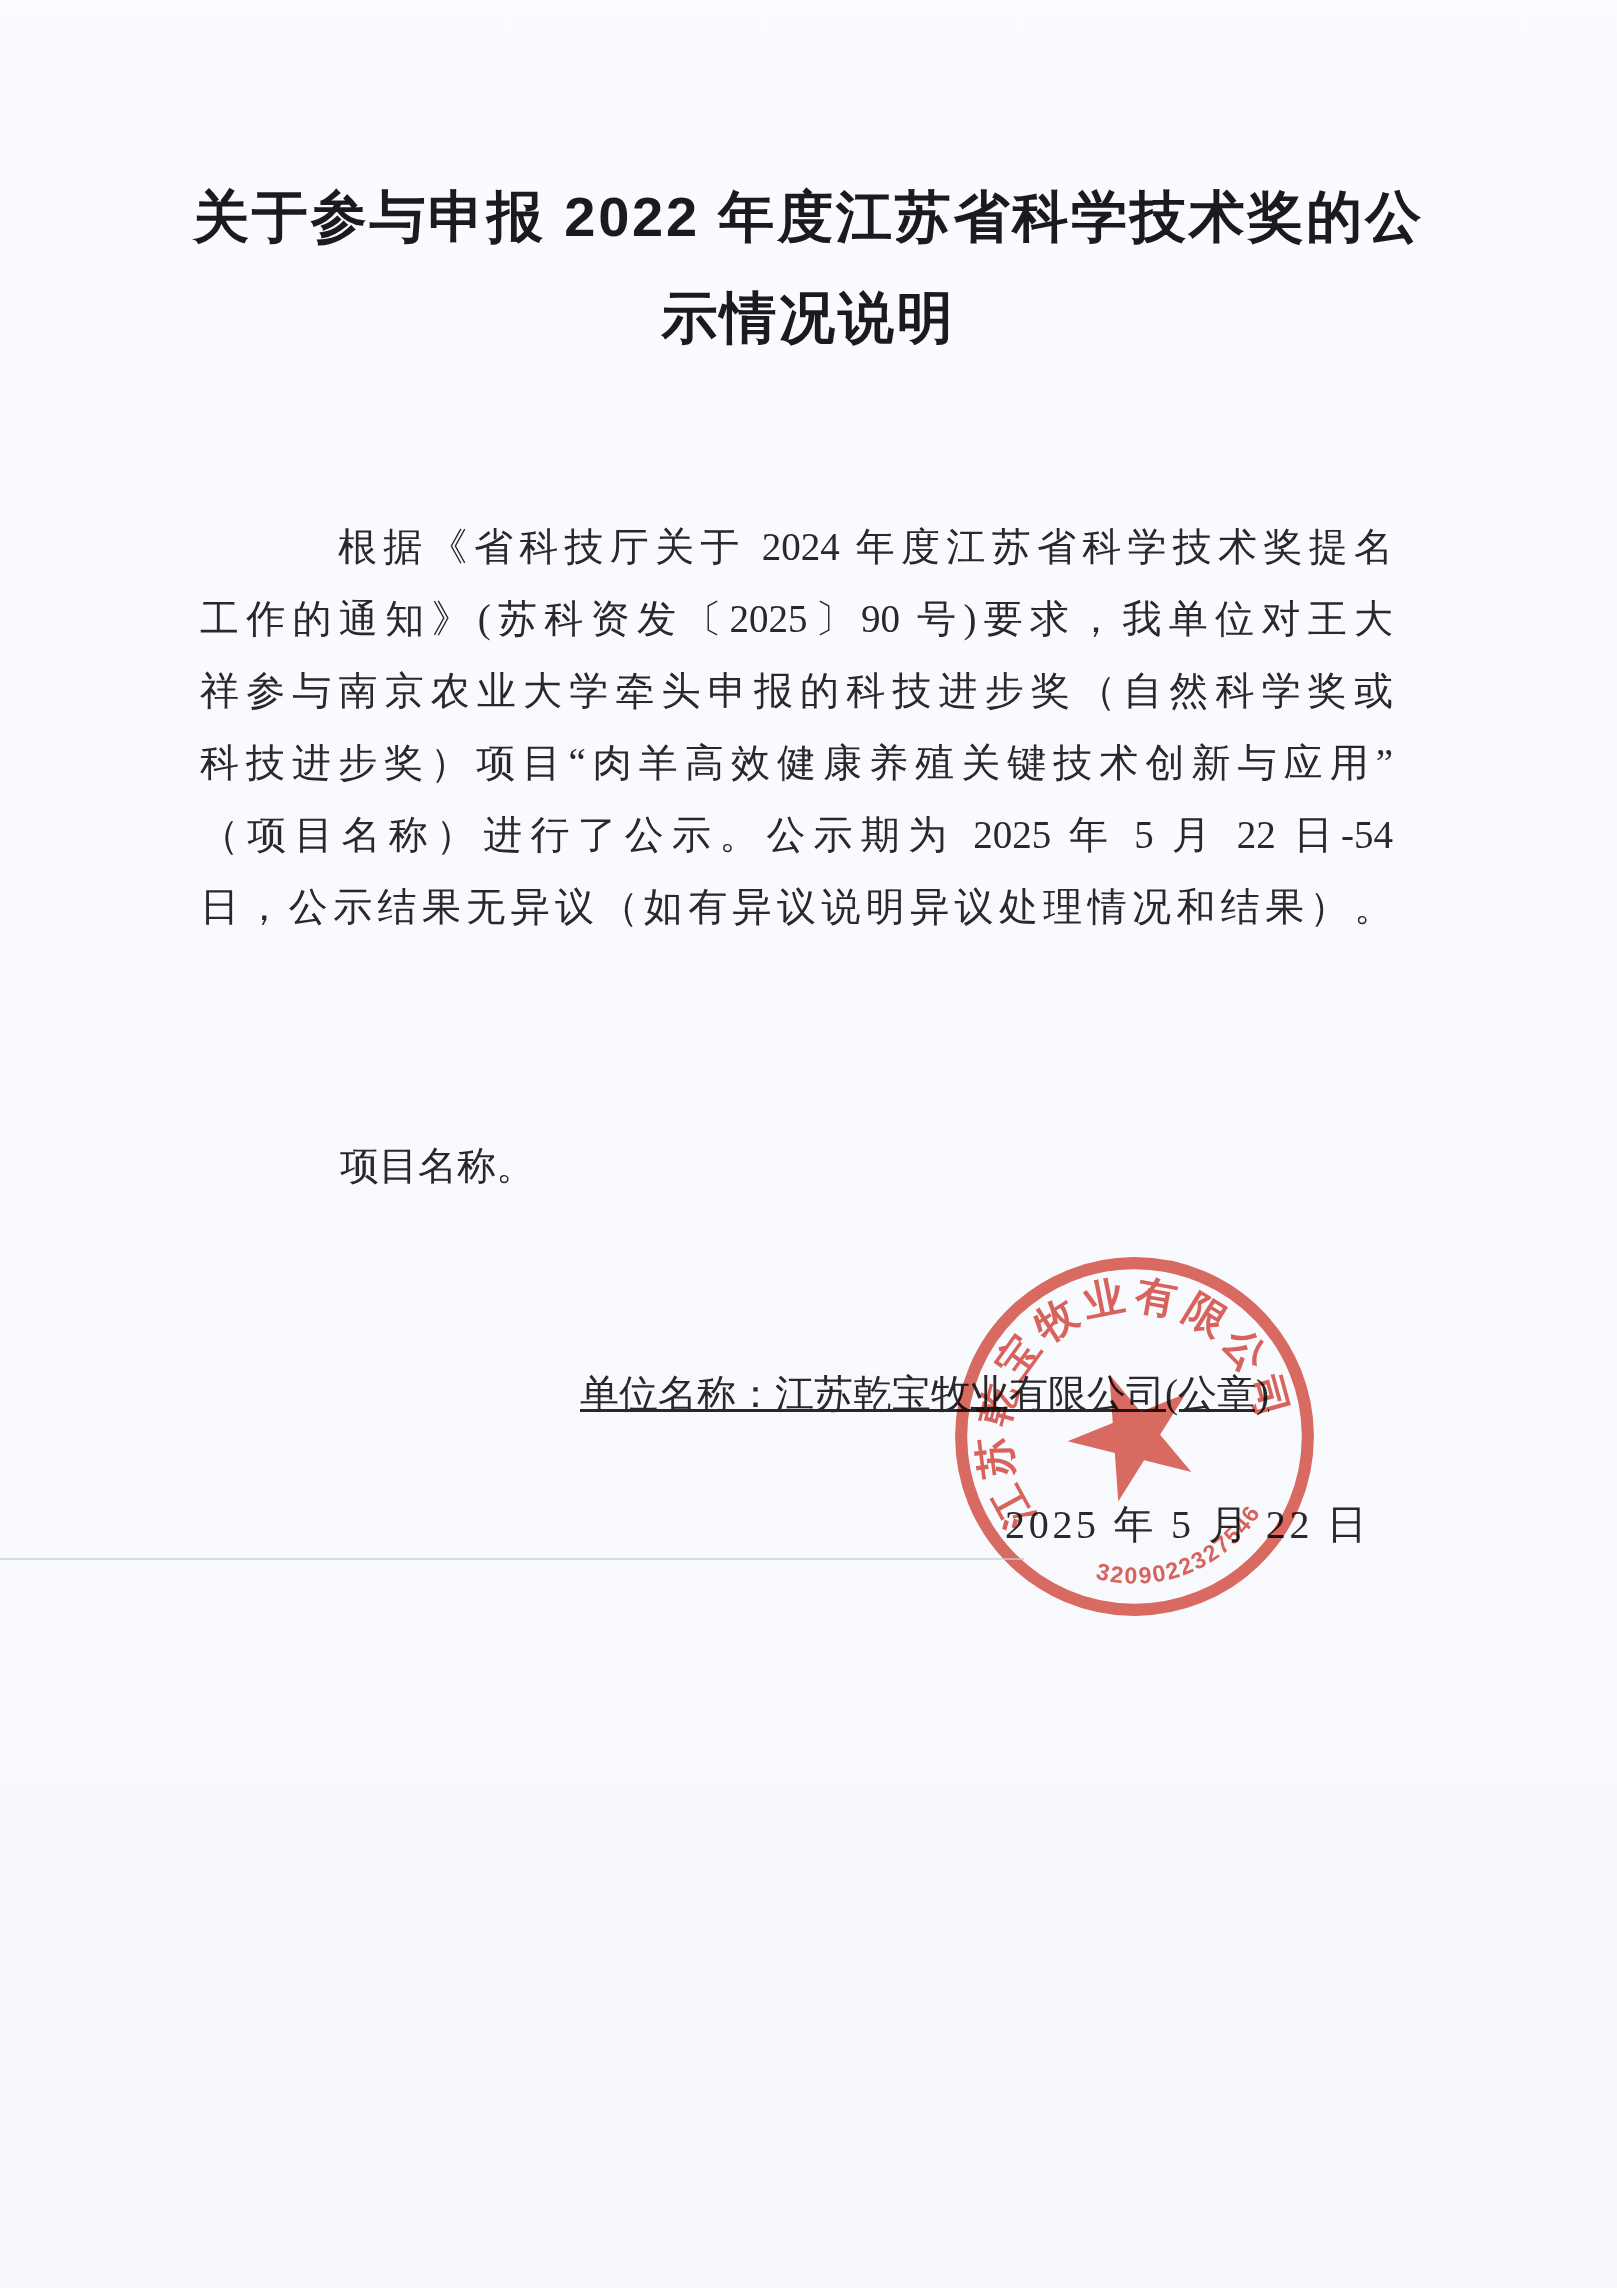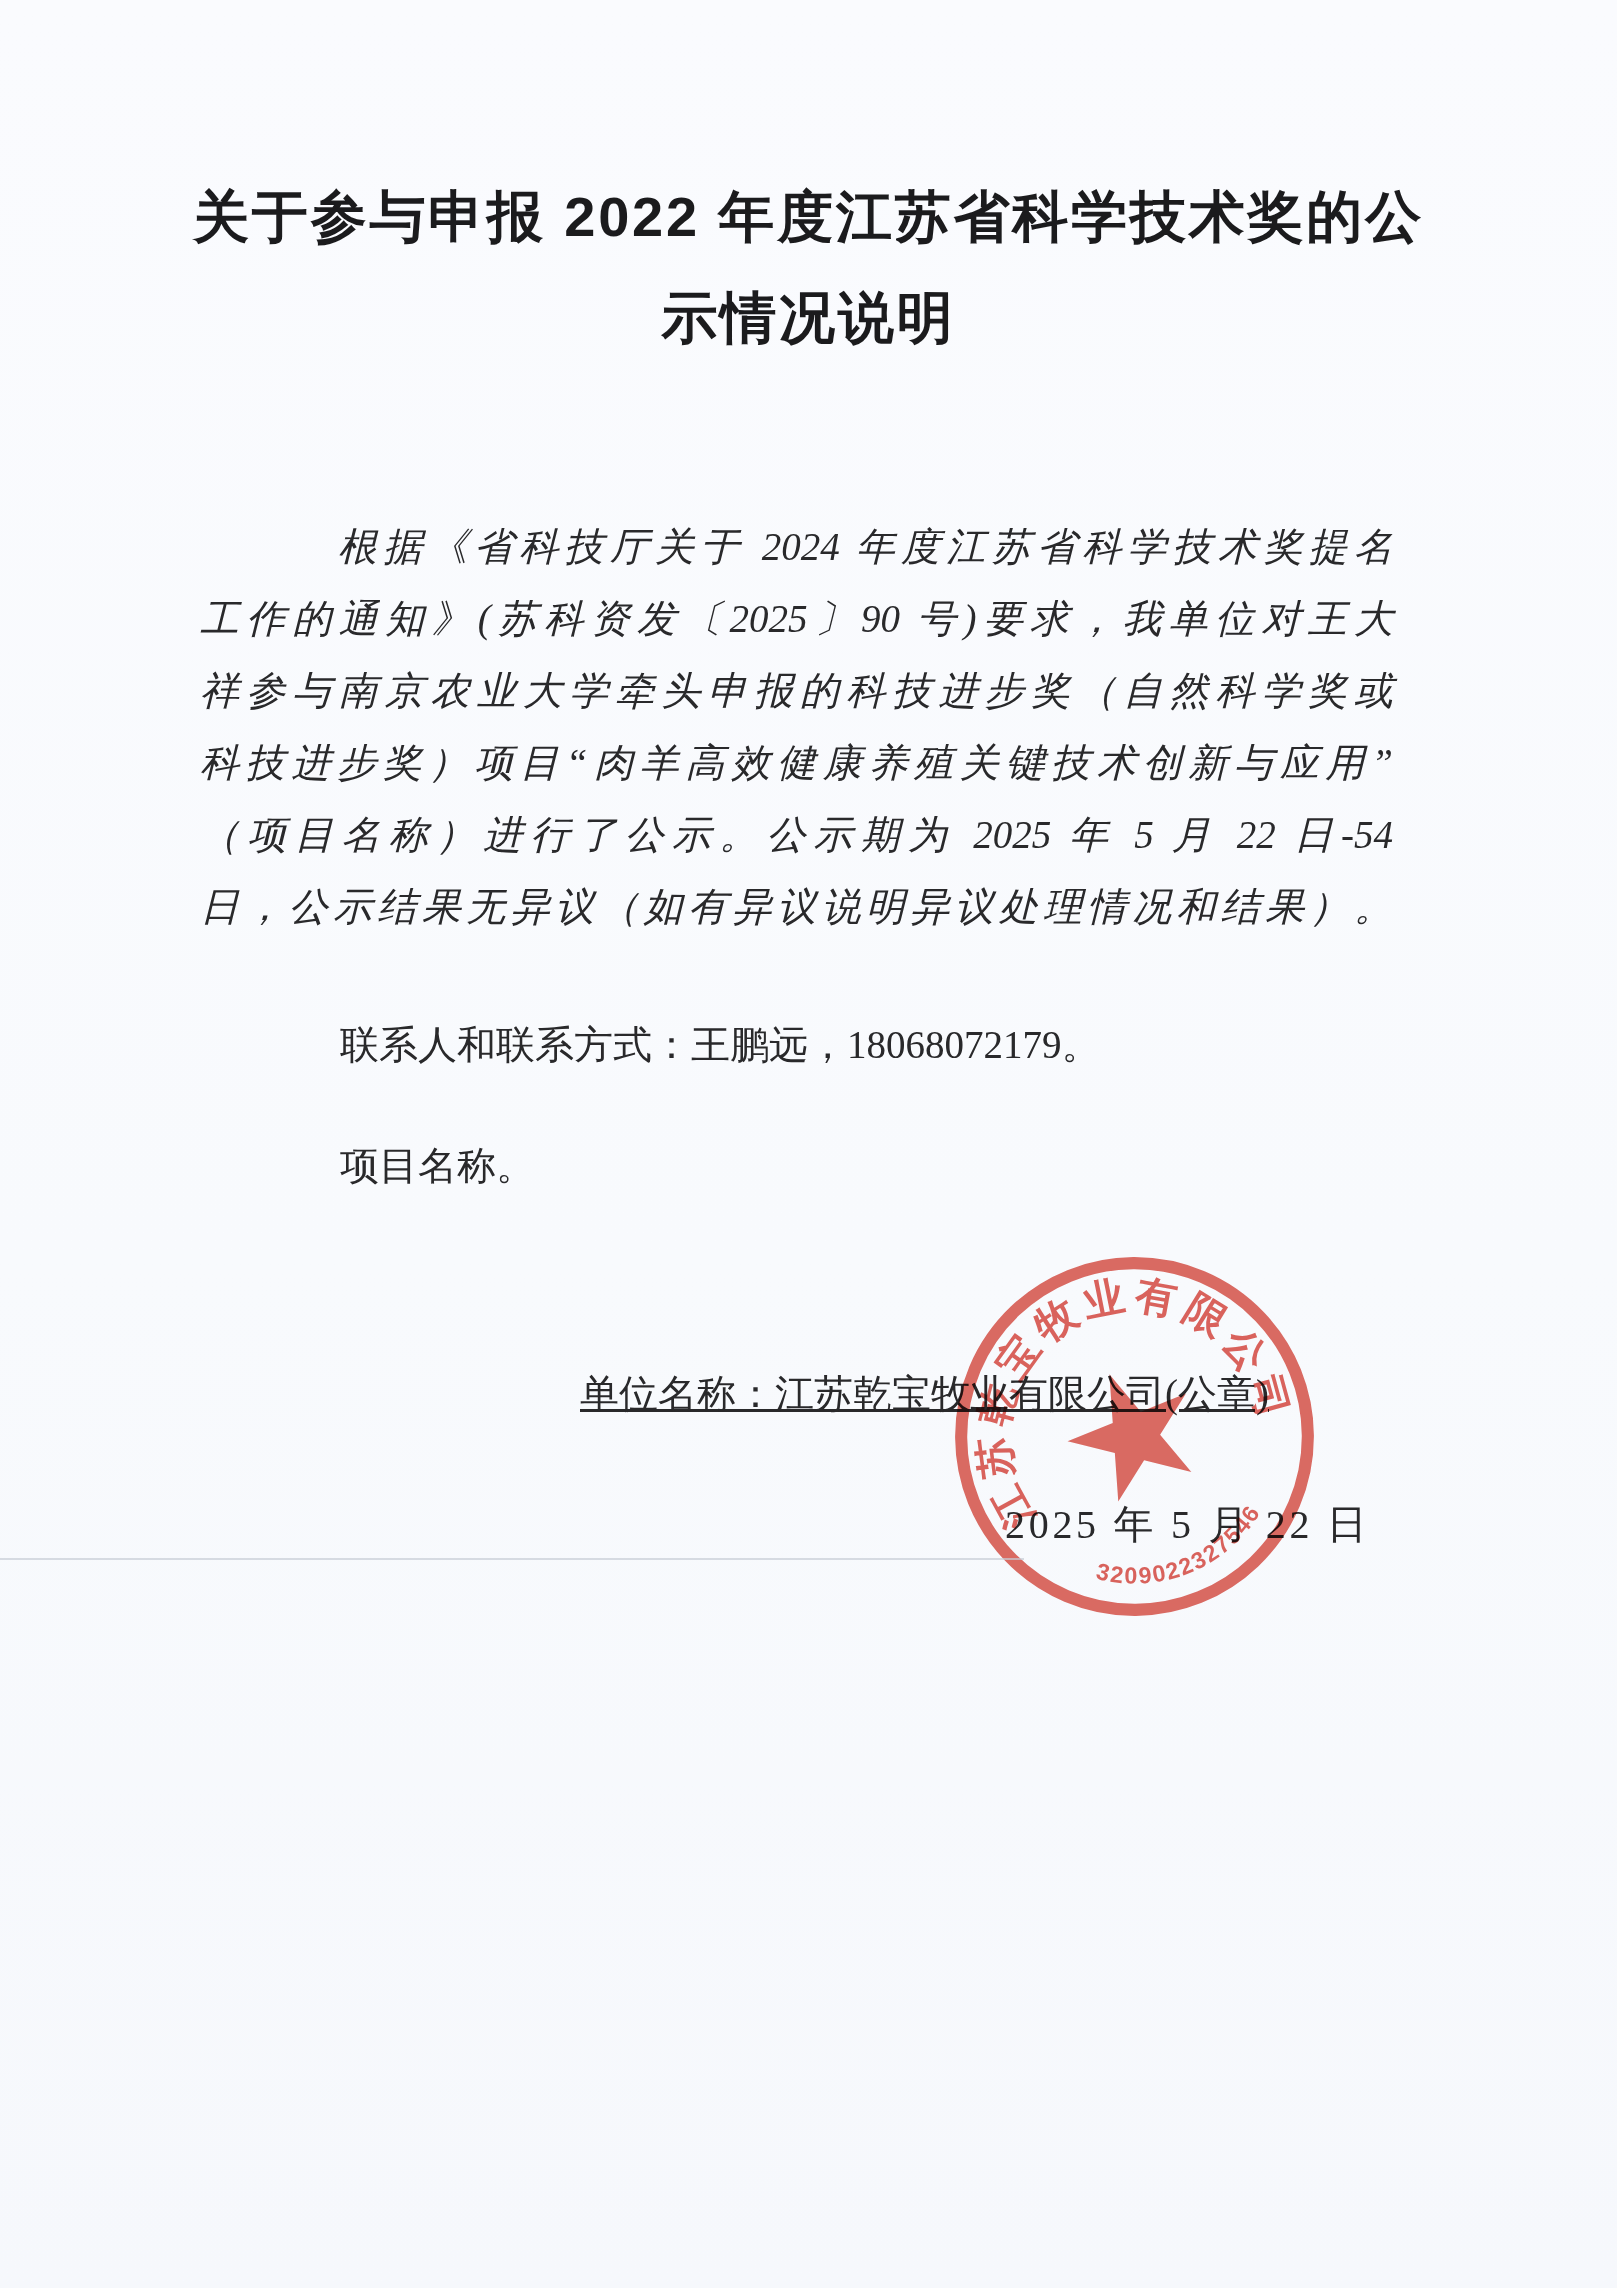--- a/index.html
+++ b/index.html
@@ -33,21 +33,20 @@
   }
   
   .body-paragraph {
     position: absolute;
     left: 200px;
     top: 511px;
     width: 1193px;
     font-size: 39px;
     line-height: 72px;
     color: #29292b;
-    font-style: italic;
   }
   .body-paragraph .para-line {
     text-align: justify;
     text-align-last: justify;
     height: 72px;
     white-space: nowrap;
   }
   .body-paragraph .para-line.first {
     padding-left: 138px;
     width: 1055px;
@@ -130,21 +129,20 @@
 
   <div class="body-paragraph">
     <div class="para-line first">根据《省科技厅关于 2024 年度江苏省科学技术奖提名</div>
     <div class="para-line">工作的通知》(苏科资发〔2025〕90 号)要求，我单位对王大</div>
     <div class="para-line">祥参与南京农业大学牵头申报的科技进步奖（自然科学奖或</div>
     <div class="para-line">科技进步奖）项目“肉羊高效健康养殖关键技术创新与应用”</div>
     <div class="para-line">（项目名称）进行了公示。公示期为 2025 年 5 月 22 日-54</div>
     <div class="para-line">日，公示结果无异议（如有异议说明异议处理情况和结果）。</div>
   </div>
 
-  <div class="single-line contact-line">联系人和联系方式：王鹏远，18068072179。</div>
 
   <div class="single-line closing-line">项目名称。</div>
 
   <div class="unit-line">单位名称：江苏乾宝牧业有限公司(公章)</div>
   <div class="date-line">2025 年 5 月 22 日</div>
 
   <div class="seal">
     <svg viewBox="-213 -213 426 426" xmlns="http://www.w3.org/2000/svg" xmlns:xlink="http://www.w3.org/1999/xlink">
       <defs>
         <path id="sealArcTop" d="M -111.4 78 A 136 136 0 1 1 111.4 78" fill="none"></path>

